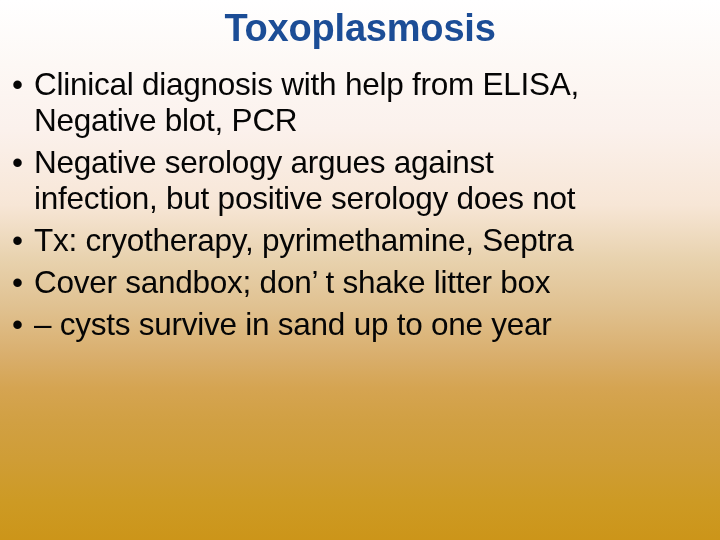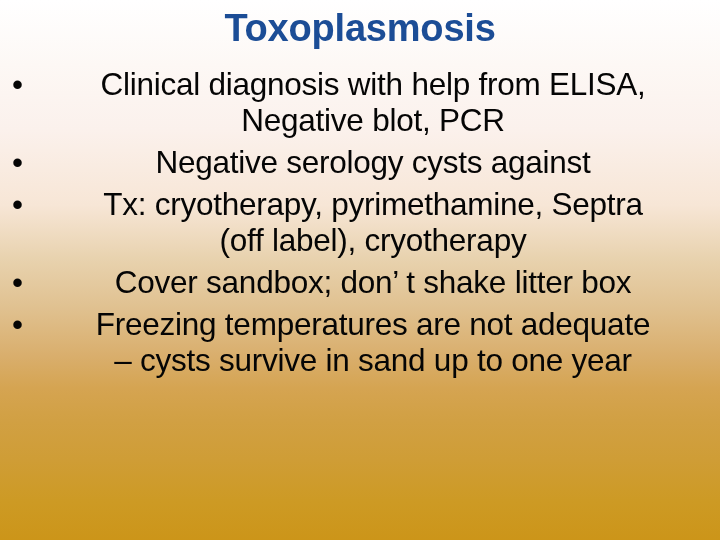--- a/index.html
+++ b/index.html
@@ -90,21 +90,20 @@
     color: #050505;
     text-align: left;
   }
 
   .bullet-text {
     display: block;
   }
   .bullet-line {
     display: block;
     white-space: pre;
-    text-align: center;
   }
 </style>
 </head>
 <body>
 
 <div id="slide">
 
   <div id="title-block">
     <h1 id="slide-title">Toxoplasmosis</h1>
   </div>
@@ -115,41 +114,40 @@
       <span class="bullet-marker">•</span>
       <span class="bullet-text">
         <span class="bullet-line">Clinical diagnosis with help from ELISA,</span>
         <span class="bullet-line">Negative blot, PCR</span>
       </span>
     </div>
 
     <div class="bullet-row">
       <span class="bullet-marker">•</span>
       <span class="bullet-text">
-        <span class="bullet-line">Negative serology cysts against</span>
+        <span class="bullet-line">Negative serology argues against</span>
+        <span class="bullet-line">infection, but positive serology does not</span>
       </span>
     </div>
 
     <div class="bullet-row">
       <span class="bullet-marker">•</span>
       <span class="bullet-text">
         <span class="bullet-line">Tx: cryotherapy, pyrimethamine, Septra</span>
-        <span class="bullet-line">(off label), cryotherapy</span>
       </span>
     </div>
 
     <div class="bullet-row">
       <span class="bullet-marker">•</span>
       <span class="bullet-text">
         <span class="bullet-line">Cover sandbox; don’ t shake litter box</span>
       </span>
     </div>
 
     <div class="bullet-row">
       <span class="bullet-marker">•</span>
       <span class="bullet-text">
-        <span class="bullet-line">Freezing temperatures are not adequate</span>
         <span class="bullet-line">– cysts survive in sand up to one year</span>
       </span>
     </div>
 
   </div>
 </div>
 
 </body></html>

